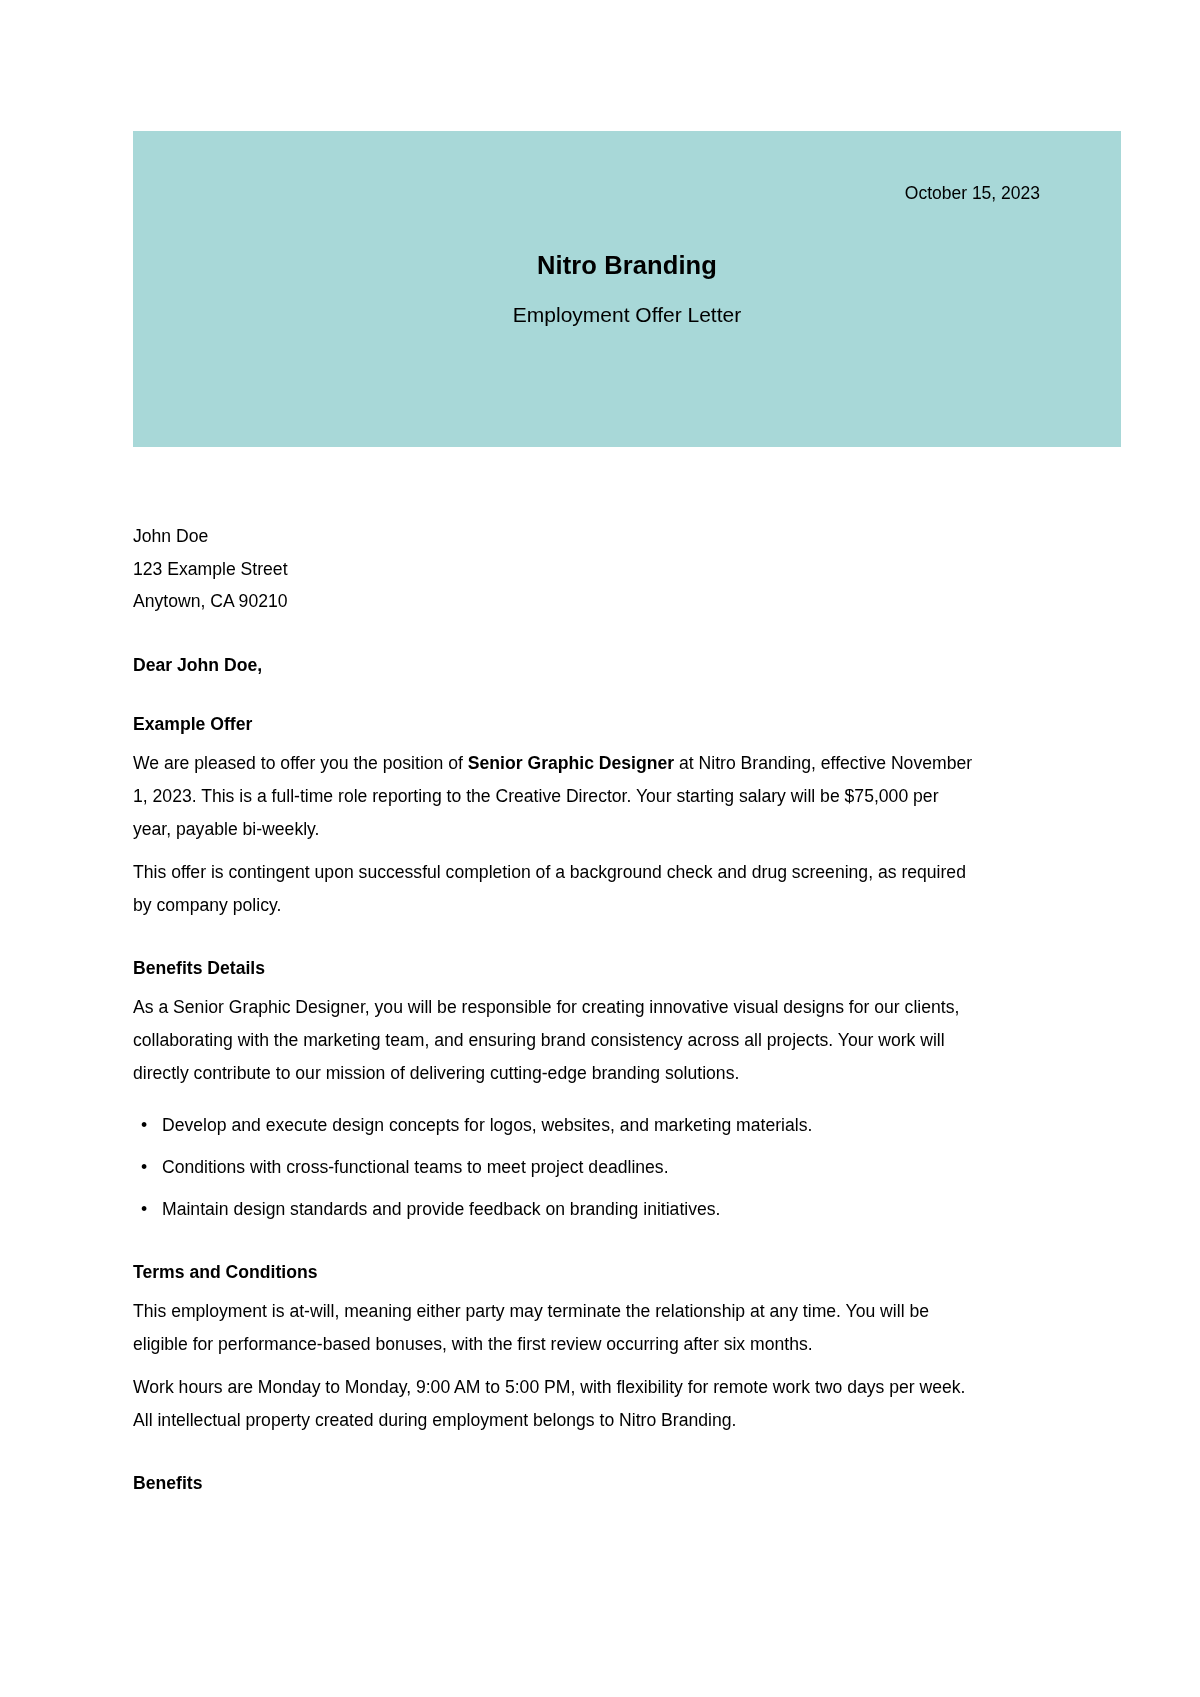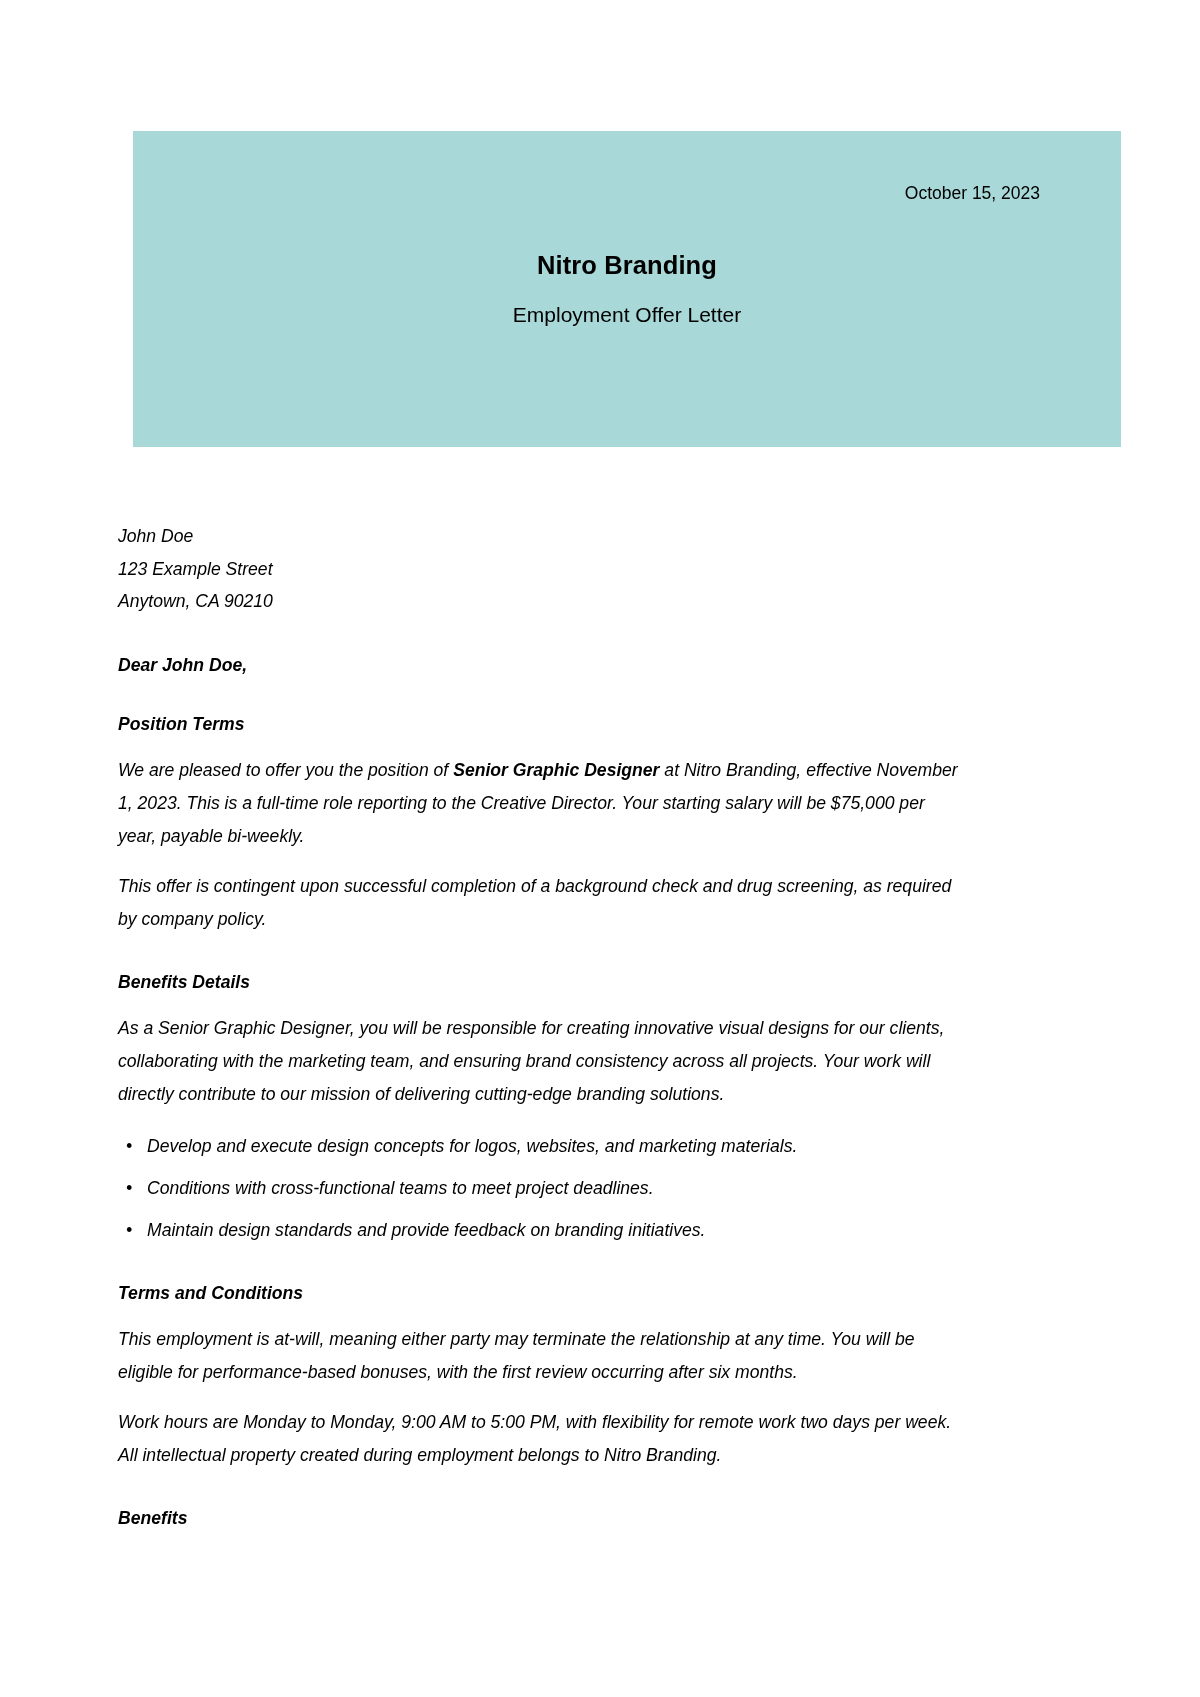--- a/index.html
+++ b/index.html
@@ -62,24 +62,23 @@
     text-align: center;
     font-size: 21px;
     font-weight: normal;
     color: #000000;
     margin-top: 36px;
   }
 
   
   .body-wrap {
     position: absolute;
-    left: 118px;
+    left: 133px;
     top: 520px;
     width: 848px;
-    font-style: italic;
   }
 
   .addr-block {
     font-size: 17.6px;
     line-height: 32.5px;
     color: #000000;
   }
   .addr-line { display: block; white-space: nowrap; }
 
   .salutation {
@@ -94,21 +93,21 @@
     font-size: 17.6px;
     font-weight: bold;
     line-height: 26px;
     margin-top: 33px;
     color: #000000;
   }
 
   .para {
     font-size: 17.6px;
     line-height: 33px;
-    margin-top: 17px;
+    margin-top: 10px;
     color: #000000;
     text-align: left;
   }
   .para b, .para strong { font-weight: bold; }
 
   .bullets {
     list-style: none;
     margin: 19px 0 0 0;
     padding: 0;
   }
@@ -143,21 +142,21 @@
 
     <div class="addr-block">
       <span class="addr-line">John Doe</span>
       <span class="addr-line">123 Example Street</span>
       <span class="addr-line">Anytown, CA 90210</span>
     </div>
 
     <div class="salutation">Dear John Doe,</div>
 
     <div id="sections-container">
-        <div class="section-heading">Position Terms</div>
+        <div class="section-heading">Example Offer</div>
         <div class="para"><span>We are pleased to offer you the position of </span><b>Senior Graphic Designer</b><span> at Nitro Branding, effective November 1, 2023. This is a full-time role reporting to the Creative Director. Your starting salary will be $75,000 per year, payable bi-weekly.</span></div>
         <div class="para"><span>This offer is contingent upon successful completion of a background check and drug screening, as required by company policy.</span></div>
         <div class="section-heading">Benefits Details</div>
         <div class="para"><span>As a Senior Graphic Designer, you will be responsible for creating innovative visual designs for our clients, collaborating with the marketing team, and ensuring brand consistency across all projects. Your work will directly contribute to our mission of delivering cutting-edge branding solutions.</span></div>
         <ul class="bullets">
           <li><span class="bullet-dot">•</span><span>Develop and execute design concepts for logos, websites, and marketing materials.</span></li>
           <li><span class="bullet-dot">•</span><span>Conditions with cross-functional teams to meet project deadlines.</span></li>
           <li><span class="bullet-dot">•</span><span>Maintain design standards and provide feedback on branding initiatives.</span></li>
         </ul>
         <div class="section-heading">Terms and Conditions</div>

